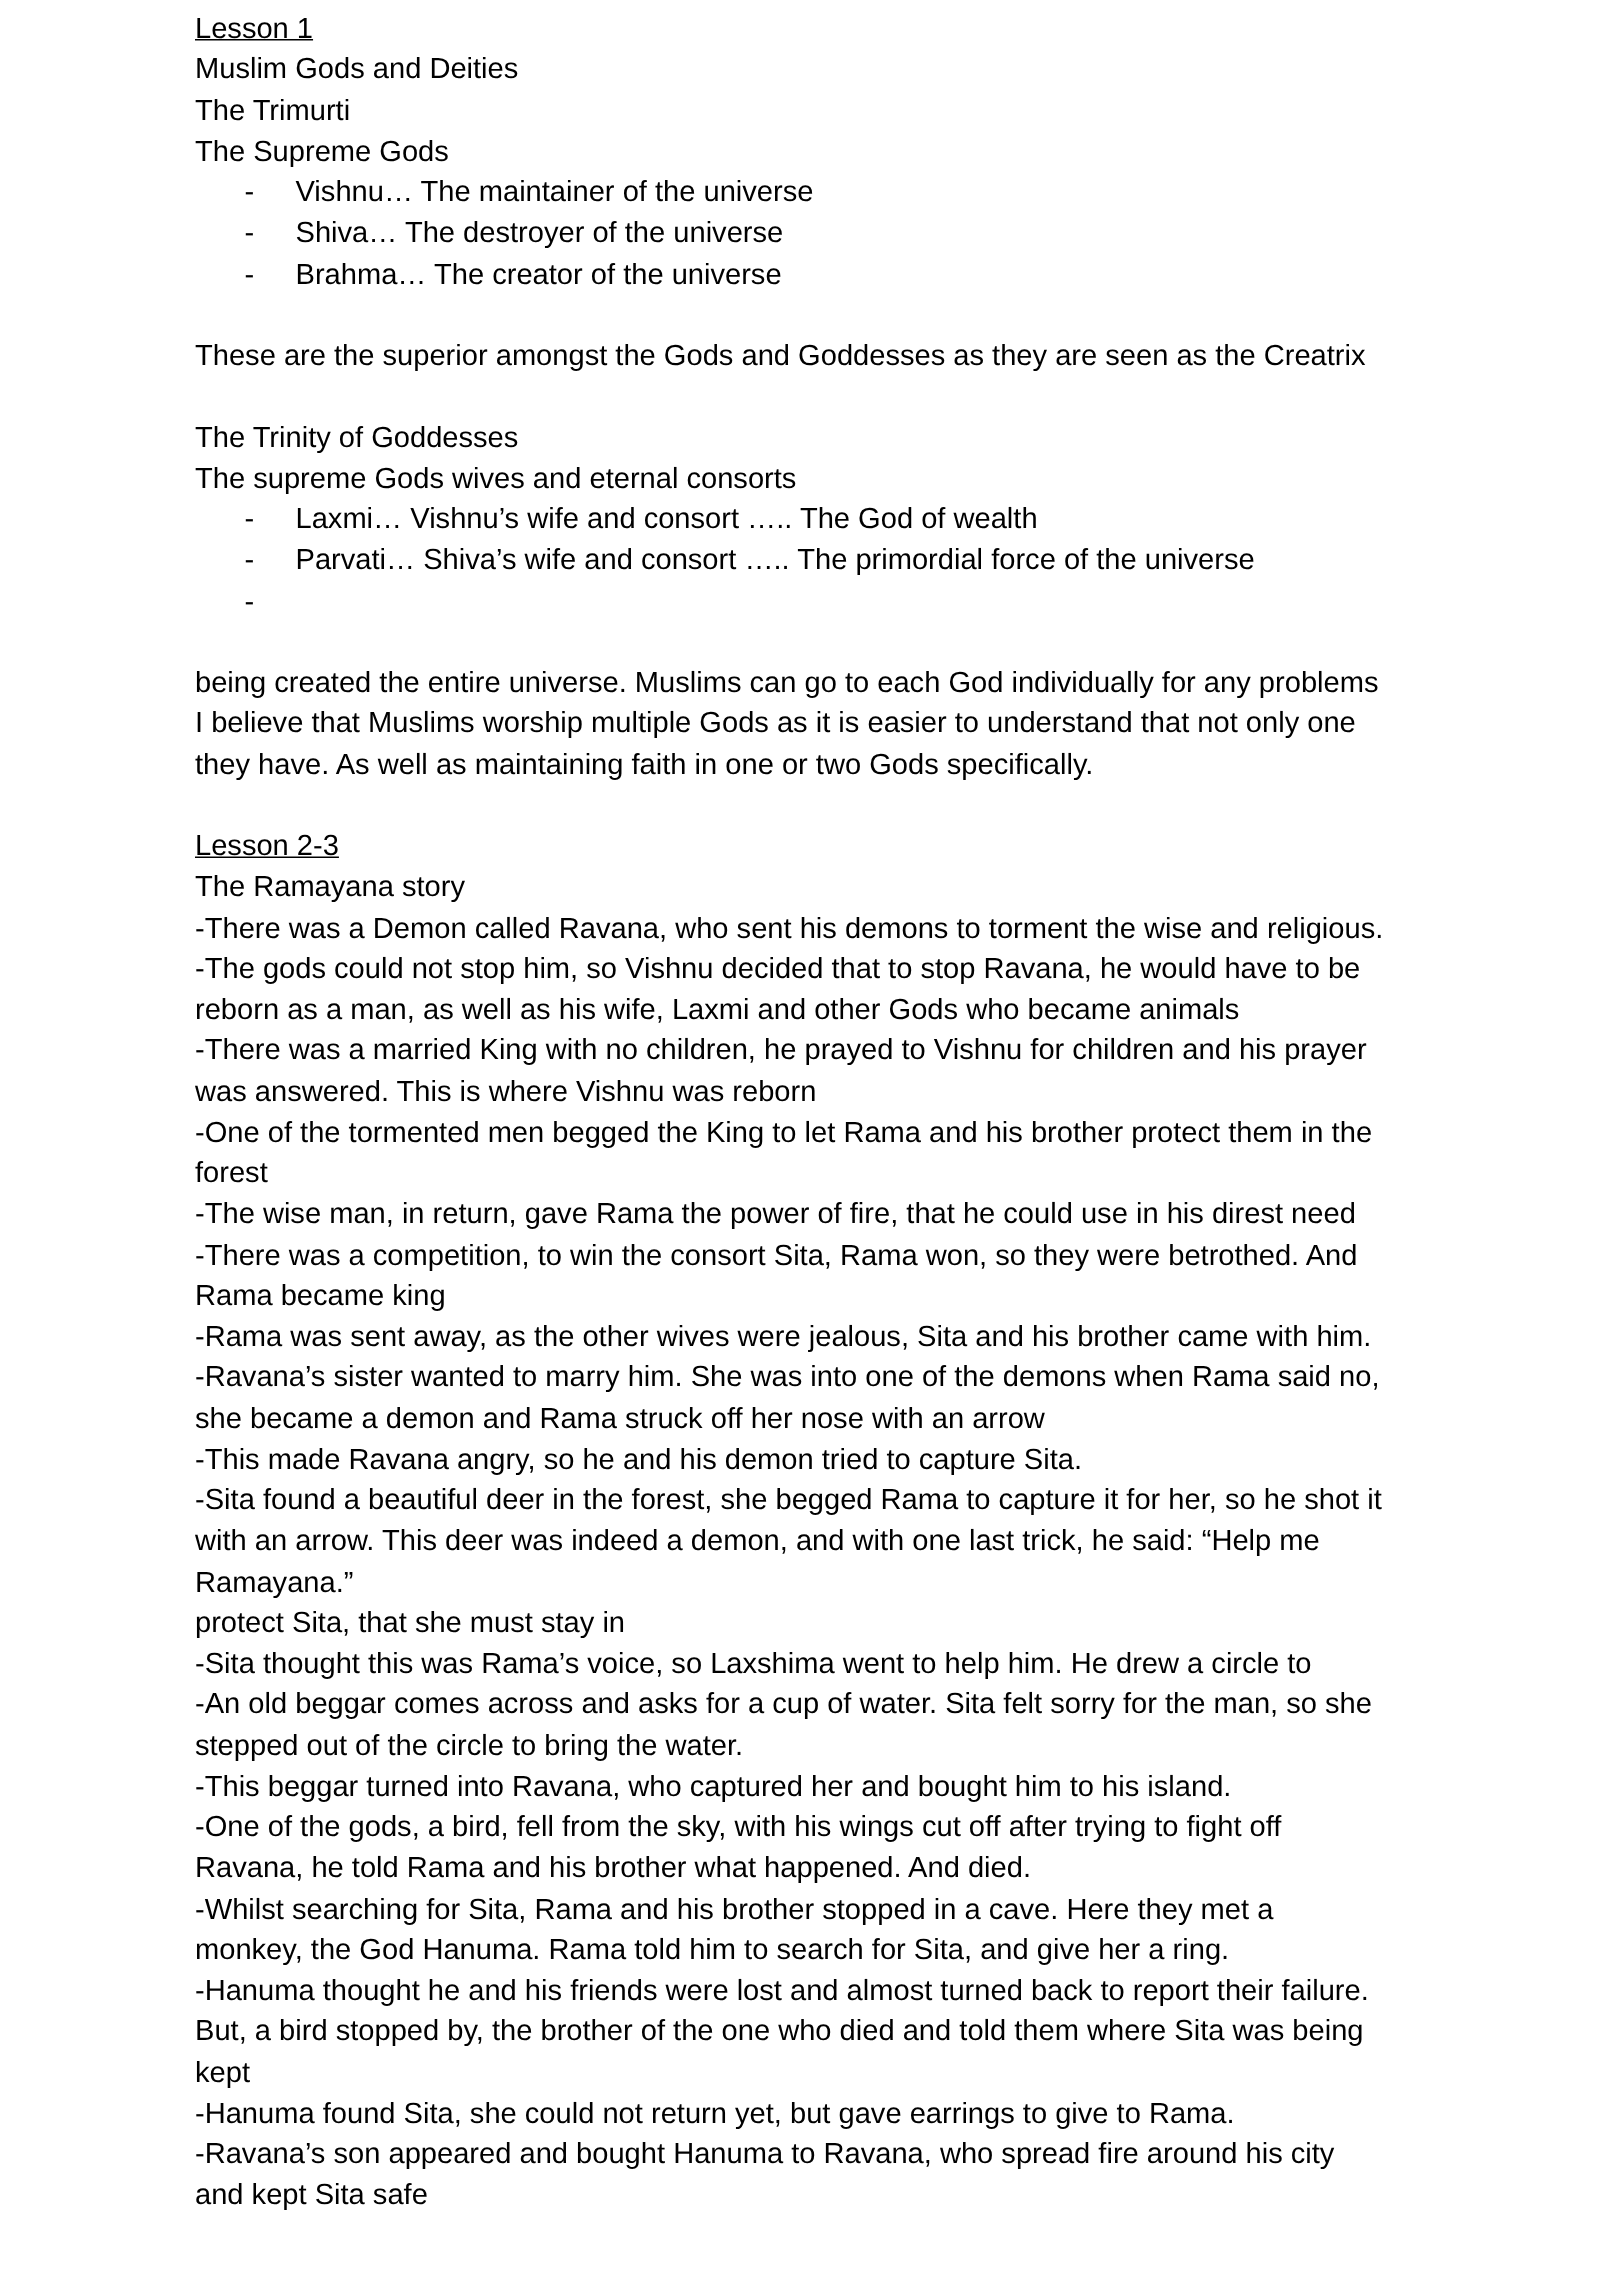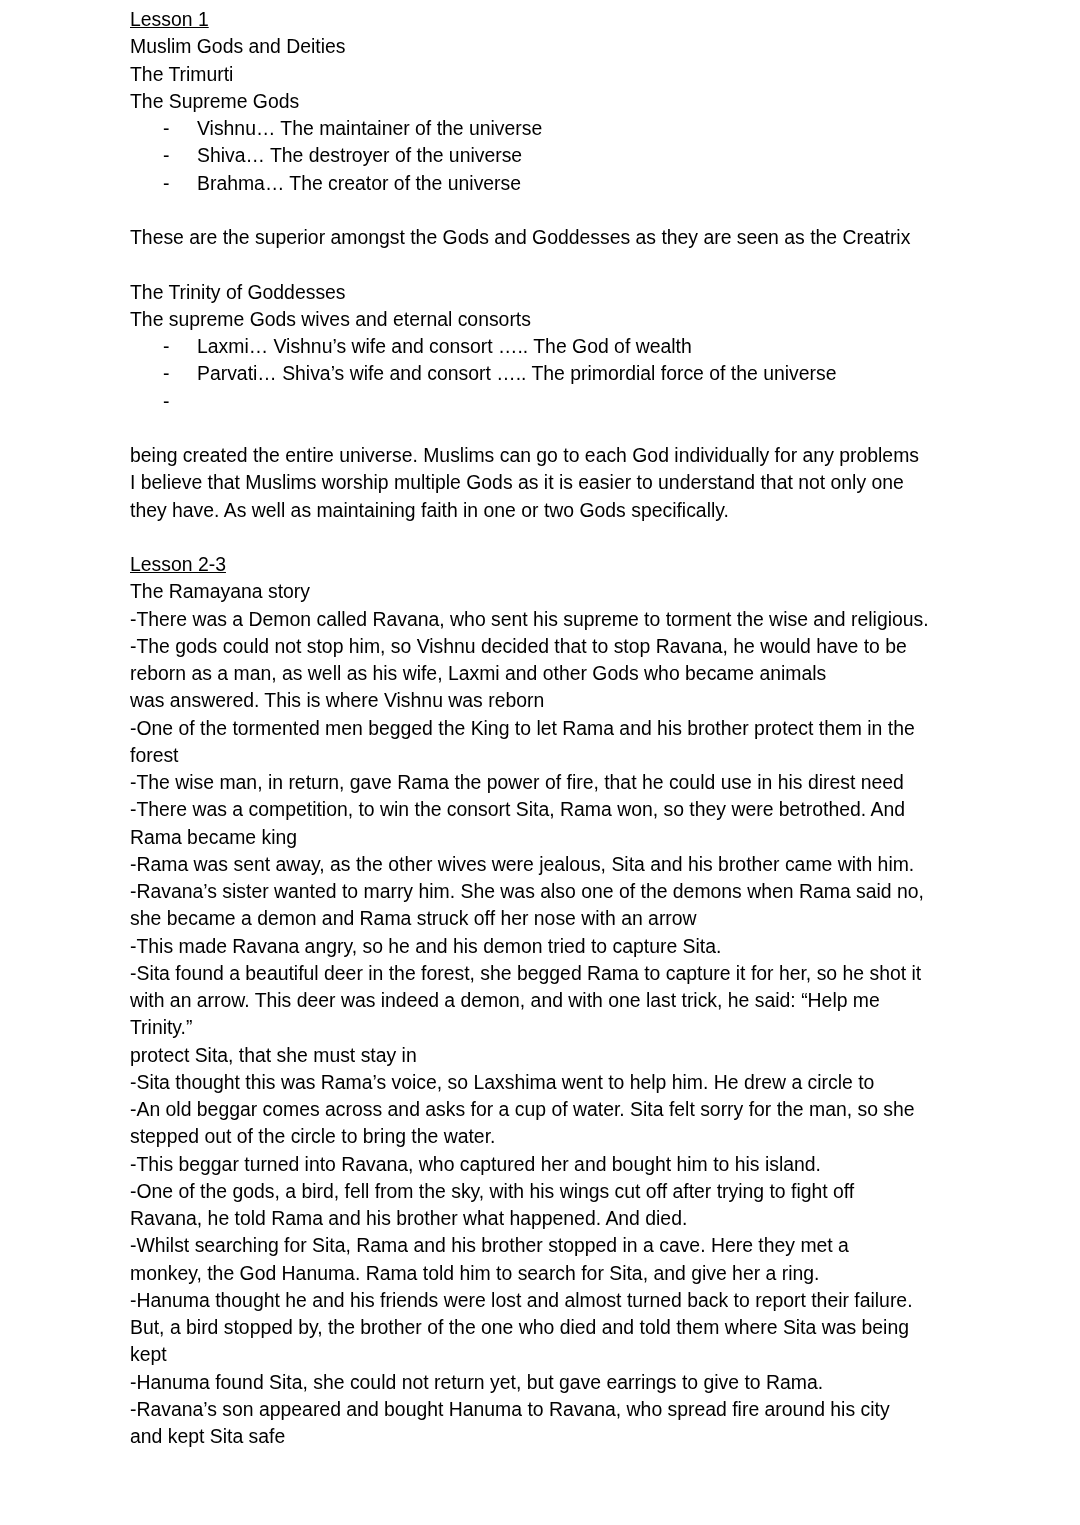--- a/index.html
+++ b/index.html
@@ -47,36 +47,37 @@
     <div class="line bullet"><span class="dash">-</span><span>Laxmi… Vishnu’s wife and consort ….. The God of wealth</span></div>
     <div class="line bullet"><span class="dash">-</span><span>Parvati… Shiva’s wife and consort ….. The primordial force of the universe</span></div>
     <div class="line bullet"><span class="dash">-</span></div>
     <div class="line blank"></div>
     <div class="line text">being created the entire universe. Muslims can go to each God individually for any problems</div>
     <div class="line text">I believe that Muslims worship multiple Gods as it is easier to understand that not only one</div>
     <div class="line text">they have. As well as maintaining faith in one or two Gods specifically.</div>
     <div class="line blank"></div>
     <div class="line heading">Lesson 2-3</div>
     <div class="line text">The Ramayana story</div>
-    <div class="line text">-There was a Demon called Ravana, who sent his supreme to torment the wise and religious.</div>
+    <div class="line text">-There was a Demon called Ravana, who sent his demons to torment the wise and religious.</div>
     <div class="line text">-The gods could not stop him, so Vishnu decided that to stop Ravana, he would have to be</div>
     <div class="line text">reborn as a man, as well as his wife, Laxmi and other Gods who became animals</div>
+    <div class="line text">-There was a married King with no children, he prayed to Vishnu for children and his prayer</div>
     <div class="line text">was answered. This is where Vishnu was reborn</div>
     <div class="line text">-One of the tormented men begged the King to let Rama and his brother protect them in the</div>
     <div class="line text">forest</div>
     <div class="line text">-The wise man, in return, gave Rama the power of fire, that he could use in his direst need</div>
     <div class="line text">-There was a competition, to win the consort Sita, Rama won, so they were betrothed. And</div>
     <div class="line text">Rama became king</div>
     <div class="line text">-Rama was sent away, as the other wives were jealous, Sita and his brother came with him.</div>
-    <div class="line text">-Ravana’s sister wanted to marry him. She was also one of the demons when Rama said no,</div>
+    <div class="line text">-Ravana’s sister wanted to marry him. She was into one of the demons when Rama said no,</div>
     <div class="line text">she became a demon and Rama struck off her nose with an arrow</div>
     <div class="line text">-This made Ravana angry, so he and his demon tried to capture Sita.</div>
     <div class="line text">-Sita found a beautiful deer in the forest, she begged Rama to capture it for her, so he shot it</div>
     <div class="line text">with an arrow. This deer was indeed a demon, and with one last trick, he said: “Help me</div>
-    <div class="line text">Trinity.”</div>
+    <div class="line text">Ramayana.”</div>
     <div class="line text">protect Sita, that she must stay in</div>
     <div class="line text">-Sita thought this was Rama’s voice, so Laxshima went to help him. He drew a circle to</div>
     <div class="line text">-An old beggar comes across and asks for a cup of water. Sita felt sorry for the man, so she</div>
     <div class="line text">stepped out of the circle to bring the water.</div>
     <div class="line text">-This beggar turned into Ravana, who captured her and bought him to his island.</div>
     <div class="line text">-One of the gods, a bird, fell from the sky, with his wings cut off after trying to fight off</div>
     <div class="line text">Ravana, he told Rama and his brother what happened. And died.</div>
     <div class="line text">-Whilst searching for Sita, Rama and his brother stopped in a cave. Here they met a</div>
     <div class="line text">monkey, the God Hanuma. Rama told him to search for Sita, and give her a ring.</div>
     <div class="line text">-Hanuma thought he and his friends were lost and almost turned back to report their failure.</div>

